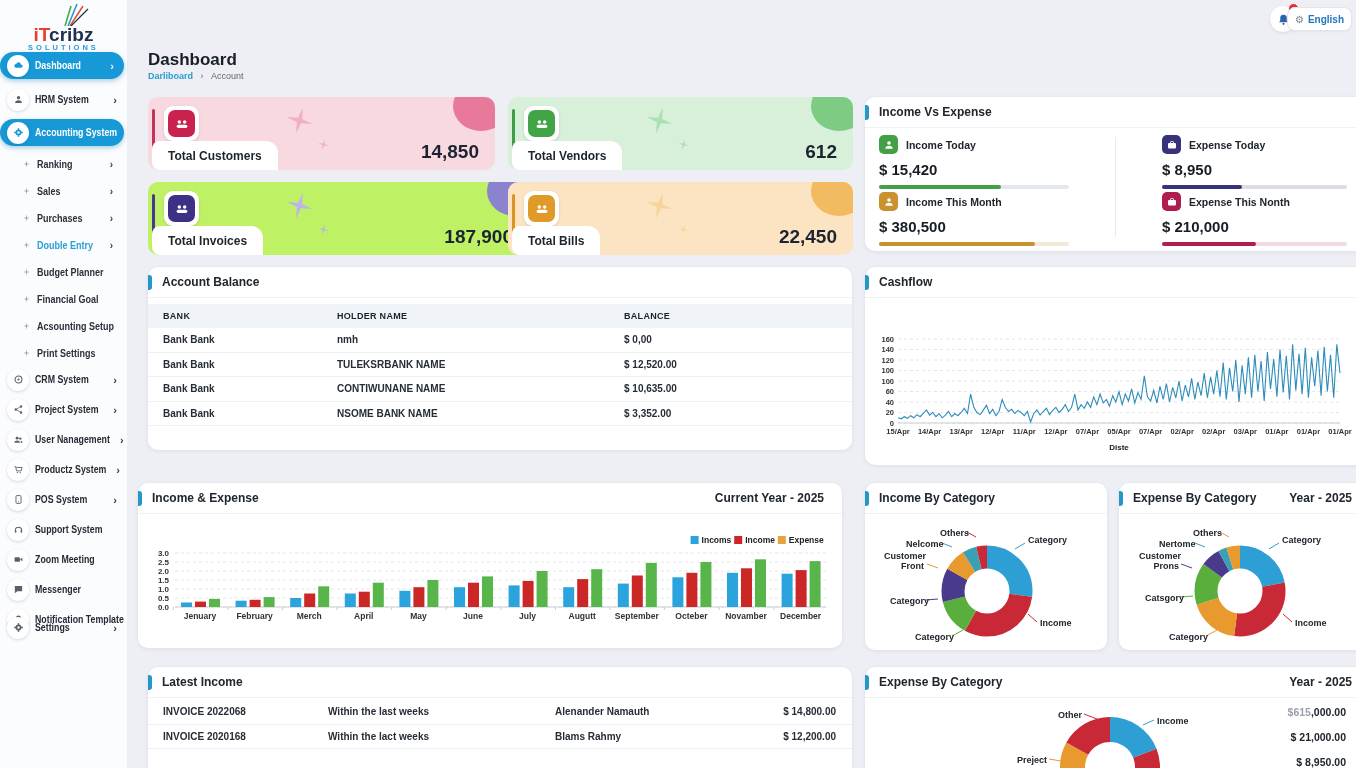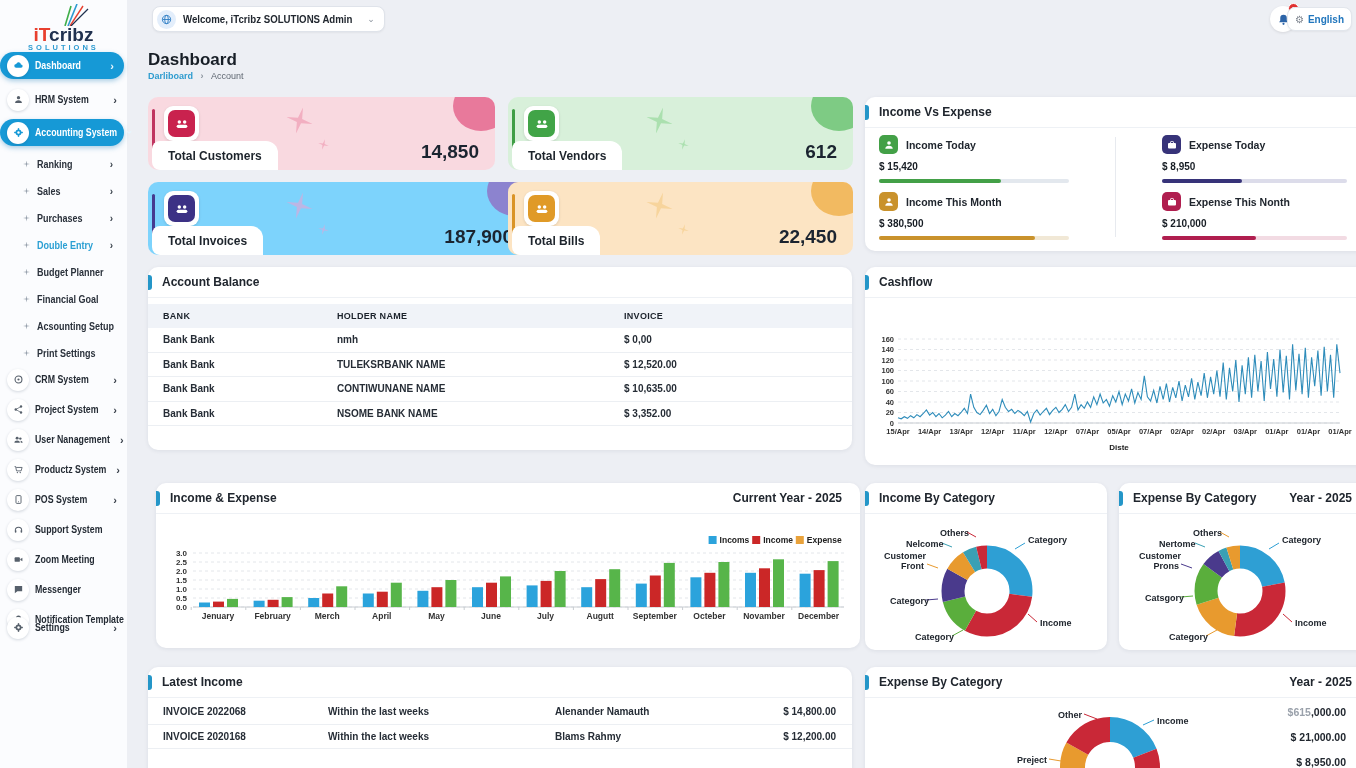--- a/index.html
+++ b/index.html
@@ -59,21 +59,21 @@
 .spk{position:absolute;clip-path:polygon(50% 0,58% 42%,100% 50%,58% 58%,50% 100%,42% 58%,0 50%,42% 42%);transform:rotate(15deg);}
 .scard .pill{position:absolute;left:4px;bottom:0;height:29px;background:#fff;border-radius:8px 12px 0 8px;display:flex;align-items:center;padding:0 16px;}
 .scard .pill span{font-size:12px;font-weight:bold;color:#1d242c;}
 .scard .num{position:absolute;right:16px;bottom:7px;font-size:19px;font-weight:bold;color:#1b2430;}
 
 .sumitem{position:absolute;}
 .sumitem .row{display:flex;align-items:center;}
 .sumitem .ic{width:19px;height:19px;border-radius:5px;display:flex;align-items:center;justify-content:center;}
 .sumitem .ic svg{width:12px;height:12px;}
 .sumitem .lb{font-size:10.5px;font-weight:bold;color:#20262e;margin-left:8px;}
-.sumitem .val{font-size:10px;font-weight:bold;color:#171d24;margin-top:7px;}
+.sumitem .val{font-size:15px;font-weight:bold;color:#171d24;margin-top:7px;}
 .sumitem .track{margin-top:7px;height:3.5px;border-radius:2px;position:relative;}
 .sumitem .fill{position:absolute;left:0;top:0;height:3.5px;border-radius:2px;}
 .vdiv{position:absolute;width:1px;background:#e7eaef;}
 
 .thead{height:24px;background:#f0f3f8;display:flex;align-items:center;position:relative;}
 .thead span{font-size:9px;font-weight:bold;color:#1b222b;letter-spacing:.3px;}
 .trow{height:24.5px;display:flex;align-items:center;border-bottom:1px solid #eceff3;position:relative;}
 .trow span{font-size:10px;font-weight:bold;color:#262d36;}
 .cell{position:absolute;}
 text{font-family:"Liberation Sans",sans-serif;}
@@ -269,31 +269,20 @@
               <rect x="2.5" y="10.5" width="4" height="3" fill="#57606b"></rect>
               <rect x="17.5" y="10.5" width="4" height="3" fill="#57606b"></rect>
             </svg>
           </span>
           <span class="lbl">Settings</span>
           <span class="chev">›</span>
         </div>
       </div>
   </div>
 
-  <div class="welcome">
-    <span class="g">
-        <svg width="11" height="11" viewBox="0 0 24 24">
-          <circle cx="12" cy="12" r="9" fill="none" stroke="#2d7dc4" stroke-width="2"></circle>
-          <ellipse cx="12" cy="12" rx="4" ry="9" fill="none" stroke="#2d7dc4" stroke-width="2"></ellipse>
-          <path d="M3.5 12h17" stroke="#2d7dc4" stroke-width="2"></path>
-        </svg>
-      </span>
-    <span class="t">Welcome, iTcribz SOLUTIONS Admin</span>
-    <span class="c">⌄</span>
-  </div>
   <div class="bellbtn">
     <svg width="13" height="13" viewBox="0 0 24 24">
         <path d="M12 3a6 6 0 0 1 6 6v5l2 3H4l2-3V9a6 6 0 0 1 6-6z" fill="#2c64a8"></path>
         <circle cx="12" cy="20" r="2" fill="#2c64a8"></circle>
       </svg>
     <span class="badge">1</span>
   </div>
   <div class="engbtn">
     <span class="ic">⚙</span>
     <span class="t">English</span>
@@ -338,21 +327,21 @@
               <circle cx="16" cy="9" r="2.6" fill="#fff"></circle>
               <rect x="4" y="13" width="16" height="5" rx="2.5" fill="#fff"></rect>
             </svg>
           </span>
         </span>
         <span class="pill">
           <span>Total Vendors</span>
         </span>
         <span class="num">612</span>
       </div>
-      <div class="scard" style="left: 148px; top: 182px; width: 381px; background: #7dd3fc;">
+      <div class="scard" style="left: 148px; top: 182px; width: 381px; background: #bef264;">
         <span class="corner" style="background:#8c83cf"></span>
         <span class="vbar" style="background:#453a8f"></span>
         <span class="spk" style="left:138px;top:10px;width:27px;height:27px;background:#bcb6e4"></span>
         <span class="spk" style="left:170px;top:42px;width:11px;height:11px;background:#bcb6e4"></span>
         <span class="ibox">
           <span class="in" style="background:#3c3185">
             <svg viewBox="0 0 24 24">
               <circle cx="8" cy="9" r="2.6" fill="#fff"></circle>
               <circle cx="16" cy="9" r="2.6" fill="#fff"></circle>
               <rect x="4" y="13" width="16" height="5" rx="2.5" fill="#fff"></rect>
@@ -457,21 +446,21 @@
 
   <div class="panel" style="left:148px;top:267px;width:704px;height:183px;">
     <div class="ptitle">
         <span class="accent"></span>
         <span class="t">Account Balance</span>
       </div>
     <div id="account-table" style="margin-top:6px;">
         <div class="thead">
           <span class="cell" style="left:15px">BANK</span>
           <span class="cell" style="left:189px">HOLDER NAME</span>
-          <span class="cell" style="left:476px">INVOICE</span>
+          <span class="cell" style="left:476px">BALANCE</span>
         </div>
         <div class="trow">
           <span class="cell" style="left:15px">Bank Bank</span>
           <span class="cell" style="left:189px">nmh</span>
           <span class="cell" style="left:476px">$ 0,00</span>
         </div>
         <div class="trow">
           <span class="cell" style="left:15px">Bank Bank</span>
           <span class="cell" style="left:189px">TULEKSRBANK NAME</span>
           <span class="cell" style="left:476px">$ 12,520.00</span>
@@ -527,21 +516,21 @@
         <text x="348.7142857142857" y="136" text-anchor="middle" font-size="7.5" font-weight="bold" fill="#333">02/Apr</text>
         <text x="380.2857142857143" y="136" text-anchor="middle" font-size="7.5" font-weight="bold" fill="#333">03/Apr</text>
         <text x="411.85714285714283" y="136" text-anchor="middle" font-size="7.5" font-weight="bold" fill="#333">01/Apr</text>
         <text x="443.42857142857144" y="136" text-anchor="middle" font-size="7.5" font-weight="bold" fill="#333">01/Apr</text>
         <text x="475" y="136" text-anchor="middle" font-size="7.5" font-weight="bold" fill="#333">01/Apr</text>
         <text x="254" y="152" text-anchor="middle" font-size="8" font-weight="bold" fill="#222">Diste</text>
         <polyline points="33.0,119.8 36.2,120.8 39.3,118.7 42.5,120.3 45.6,117.7 48.8,119.8 51.9,116.6 55.1,118.7 58.3,115.5 61.4,111.9 64.6,117.1 67.7,114.5 70.9,118.7 74.0,115.5 77.2,119.8 80.4,117.1 83.5,113.5 86.7,118.7 89.8,115.5 93.0,117.7 96.1,114.5 99.3,110.3 102.5,115.5 105.6,96.1 108.8,109.3 111.9,114.5 115.1,116.6 118.2,112.4 121.4,107.2 124.6,115.5 127.7,111.3 130.9,117.7 134.0,113.5 137.2,101.4 140.3,109.3 143.5,113.5 146.7,111.3 149.8,115.5 153.0,112.4 156.1,114.5 159.3,117.7 162.4,113.5 165.6,124.0 168.8,115.5 171.9,111.9 175.1,117.1 178.2,113.5 181.4,110.3 184.5,116.6 187.7,112.4 190.9,109.3 194.0,114.5 197.2,111.3 200.3,106.6 203.5,113.5 206.6,109.3 209.8,96.1 213.0,111.9 216.1,106.6 219.3,110.3 222.4,104.0 225.6,109.3 228.7,98.8 231.9,106.6 235.1,96.1 238.2,105.0 241.4,101.4 244.5,108.2 247.7,97.7 250.8,104.0 254.0,93.5 257.2,106.6 260.3,96.1 263.5,103.0 266.6,90.9 269.8,105.0 272.9,94.5 276.1,101.4 279.3,77.8 282.4,98.8 285.6,103.0 288.7,92.4 291.9,105.0 295.0,88.3 298.2,101.4 301.4,85.6 304.5,104.0 307.7,89.3 310.8,99.8 314.0,83.0 317.1,103.0 320.3,87.2 323.5,98.8 326.6,80.4 329.8,101.4 332.9,84.1 336.1,97.7 339.2,75.1 342.4,99.8 345.6,78.8 348.7,96.1 351.9,72.5 355.0,98.8 358.2,64.6 361.3,101.4 364.5,69.9 367.7,93.5 370.8,62.0 374.0,104.0 377.1,67.3 380.3,96.1 383.4,59.4 386.6,99.8 389.8,56.8 392.9,93.5 396.1,63.0 399.2,103.0 402.4,54.1 405.5,90.9 408.7,61.0 411.9,98.8 415.0,51.5 418.2,94.5 421.3,57.8 424.5,101.4 427.6,46.3 430.8,92.4 434.0,55.7 437.1,96.1 440.3,49.9 443.4,99.8 446.6,59.4 449.7,88.3 452.9,52.5 456.1,97.7 459.2,48.9 462.4,93.5 465.5,56.8 468.7,99.8 471.8,46.3 475.0,75.1" fill="none" stroke="#2e8cba" stroke-width="1.1"></polyline>
       </svg>
   </div>
 
-  <div class="panel" style="left:156px;top:483px;width:704px;height:165px;">
+  <div class="panel" style="left:138px;top:483px;width:704px;height:165px;">
     <div class="ptitle">
         <span class="accent"></span>
         <span class="t" id="ie-title">Income &amp; Expense</span>
         <span class="r" id="ie-right">Current Year - 2025</span>
       </div>
     <svg id="ie-svg" width="704" height="133" style="display:block">
         <line x1="37" y1="39" x2="688" y2="39" stroke="#dcdfe4" stroke-dasharray="3 3" stroke-width="0.8"></line>
         <text x="31" y="41.5" text-anchor="end" font-size="8" font-weight="bold" fill="#333">3.0</text>
         <line x1="37" y1="48" x2="688" y2="48" stroke="#dcdfe4" stroke-dasharray="3 3" stroke-width="0.8"></line>
         <text x="31" y="50.5" text-anchor="end" font-size="8" font-weight="bold" fill="#333">2.5</text>

